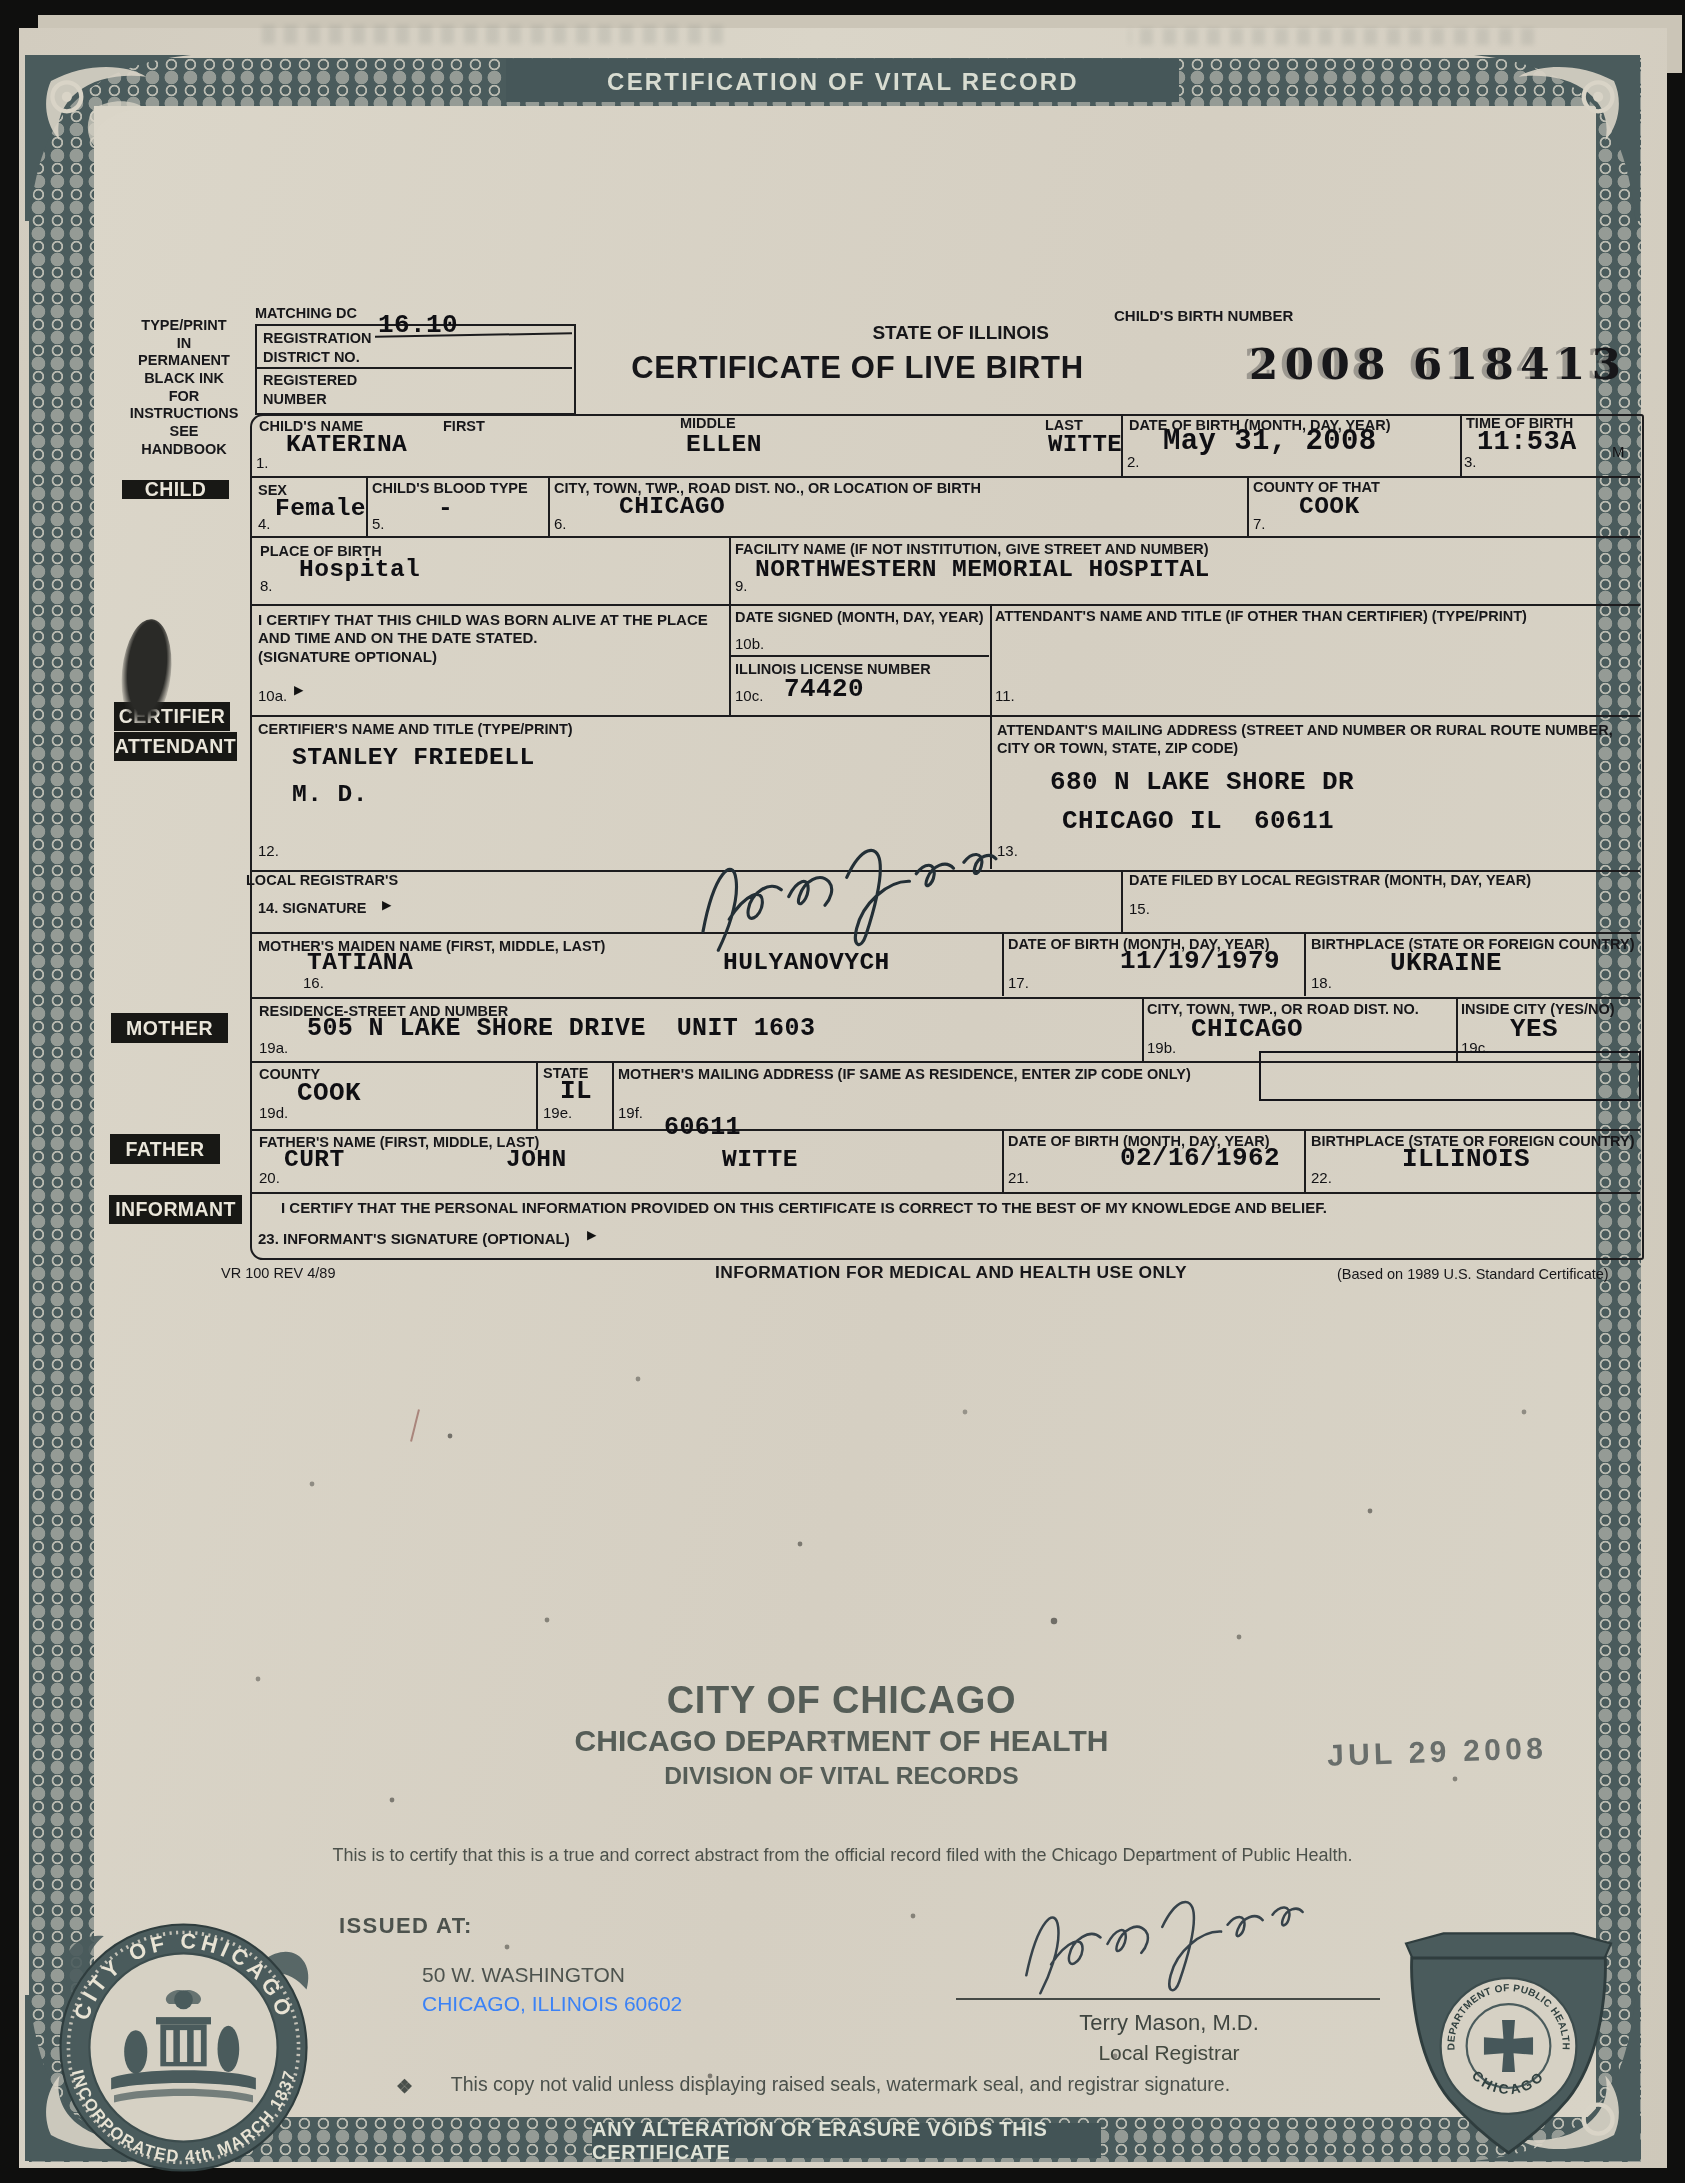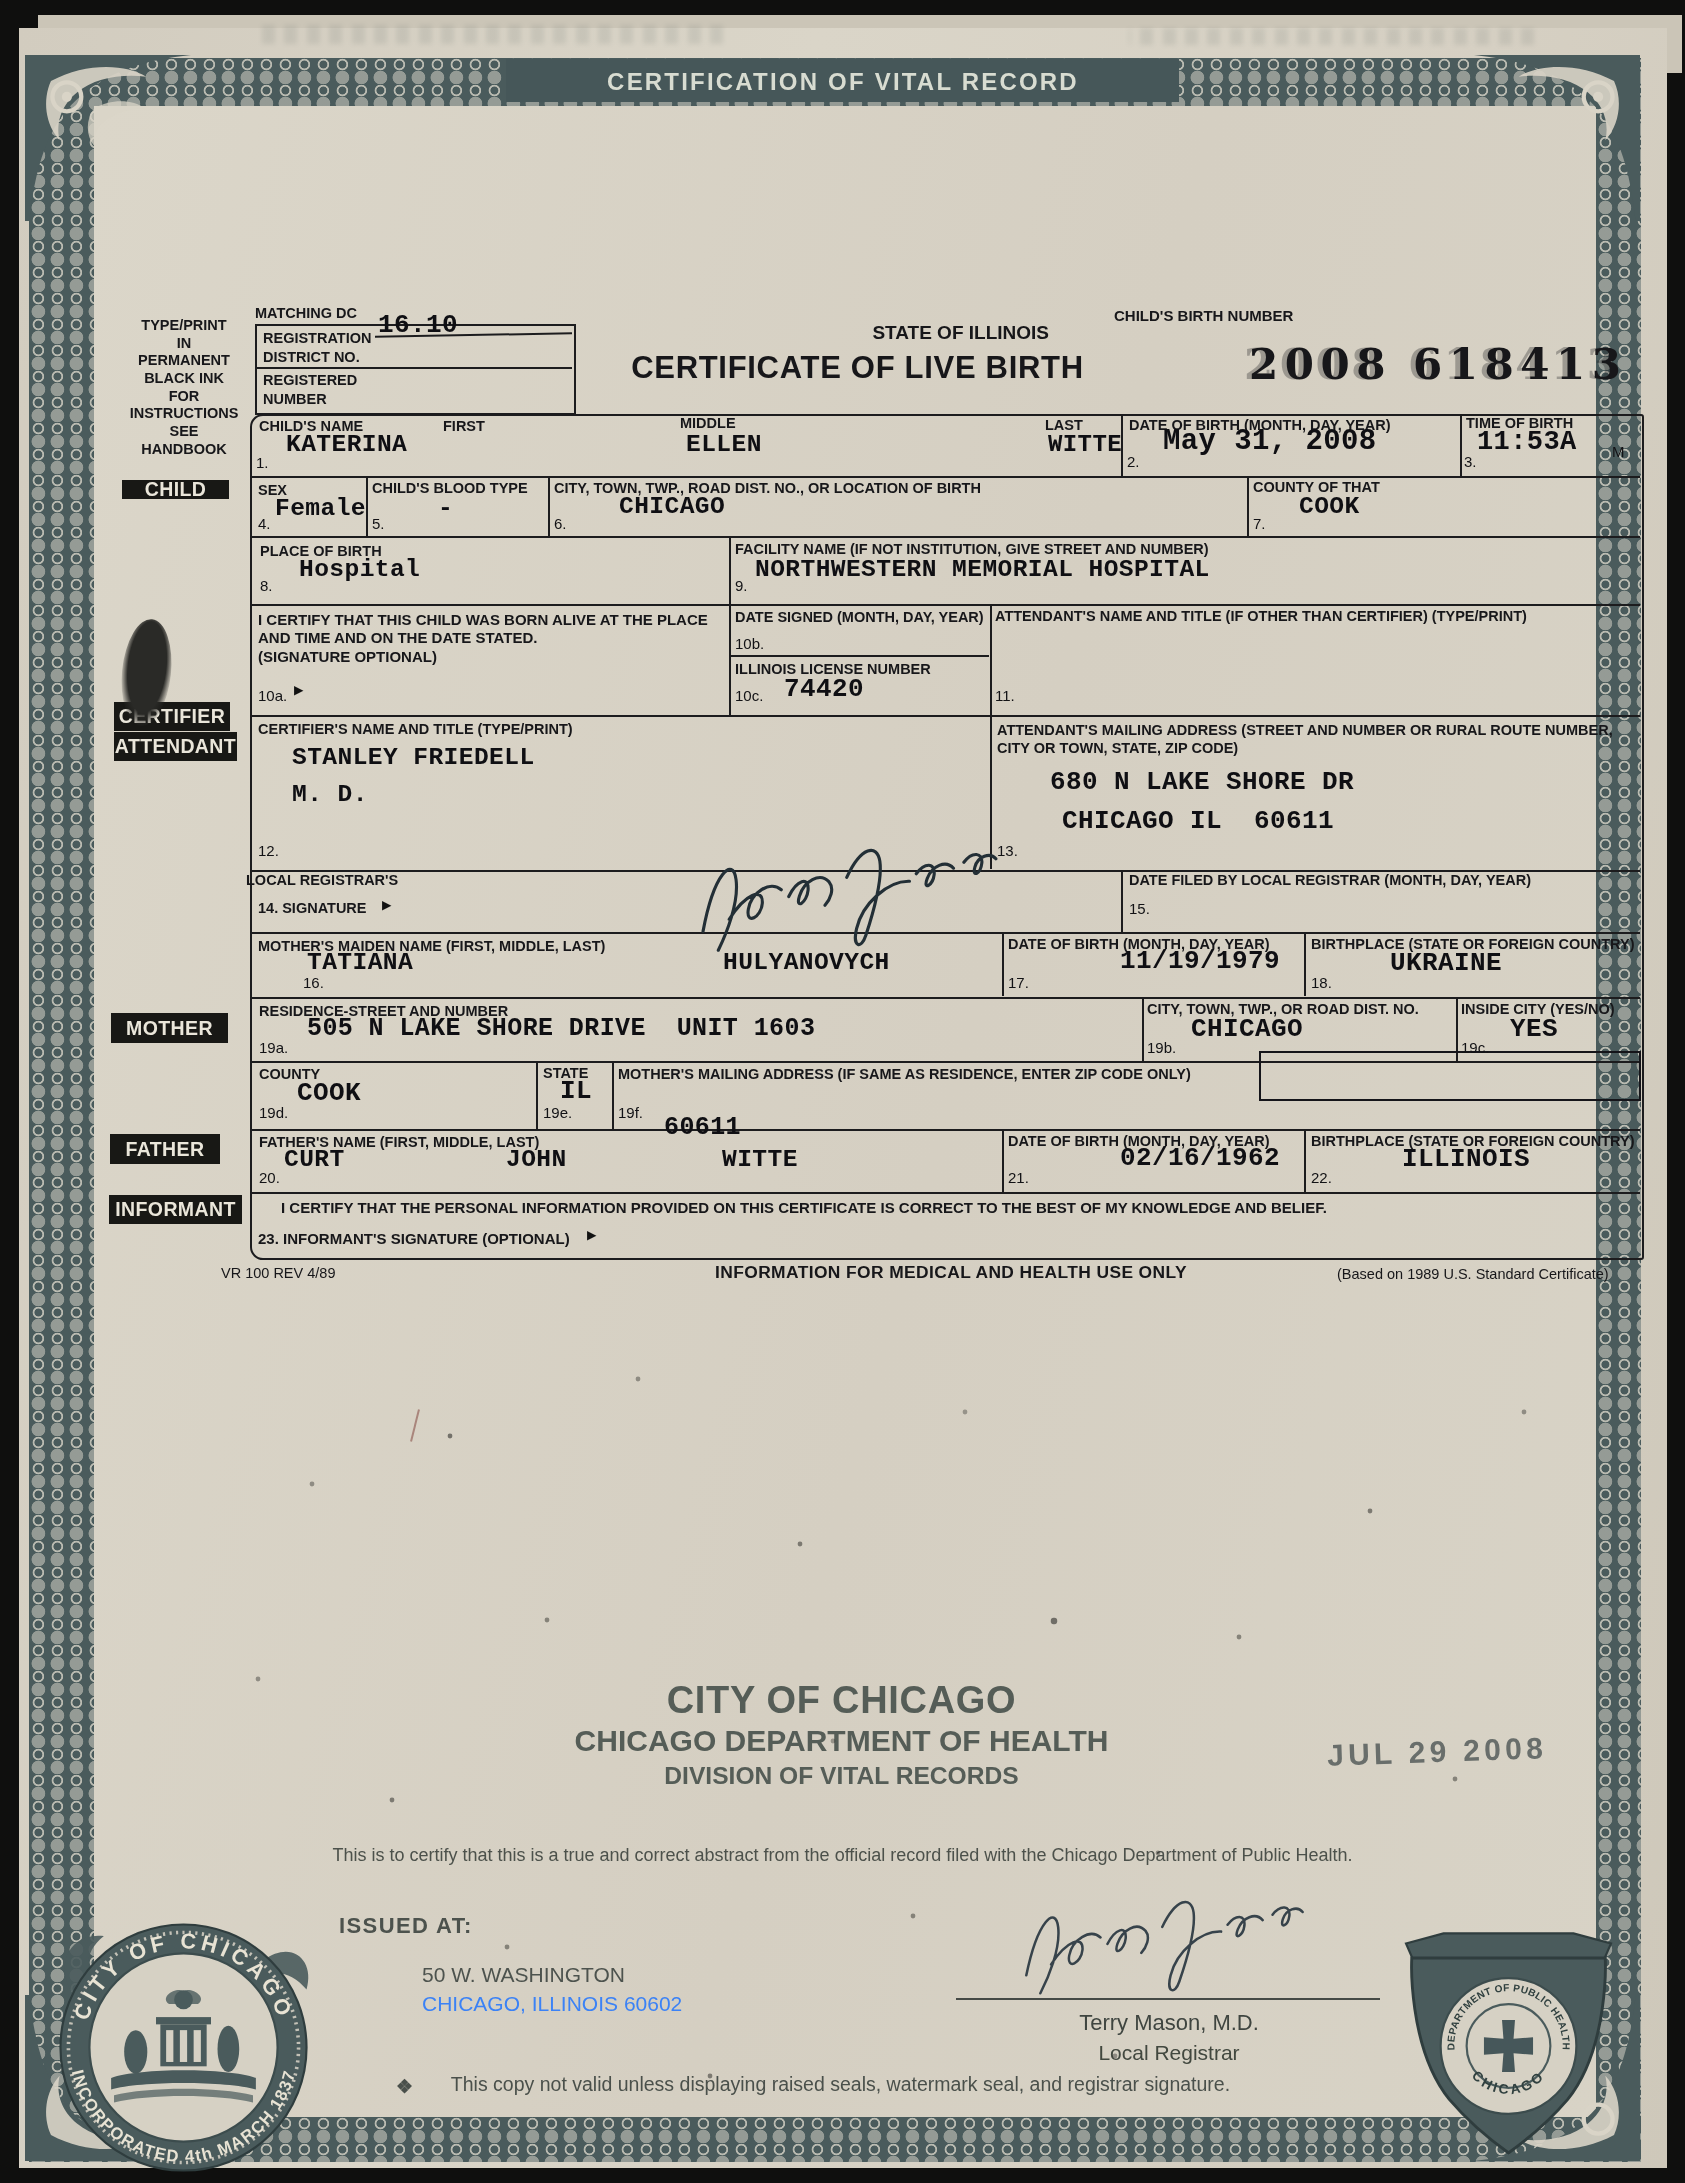--- a/index.html
+++ b/index.html
@@ -307,20 +307,21 @@
   <svg style="position:absolute;left:962px;top:1890px;width:405px;height:109px;transform:rotate(-2deg);" viewBox="0 0 360 130">
     <path d="M14,96 C30,30 52,14 54,40 C56,66 40,100 30,118 M44,84 C64,56 84,50 82,68 C80,84 62,92 66,74 C70,56 92,42 104,54 M112,62 C122,44 136,40 134,56 C132,70 118,78 124,62 C130,46 148,36 158,48 C164,56 158,68 152,74 M178,44 C196,10 214,8 216,28 C218,50 206,84 196,110 C190,126 180,122 186,102 C194,74 224,50 248,52 M256,44 C266,32 278,32 276,46 C274,58 262,64 268,50 C274,36 290,30 298,40 M310,34 C320,22 332,24 330,36 C328,48 318,52 322,40 C326,28 340,24 346,32" fill="none" stroke="#37434b" stroke-width="3" stroke-linecap="round"></path>
   </svg>
   <div class="rule" style="left:956px;top:1998px;width:424px;height:2.2px;background:#454a46;"></div>
   <div class="lbl" style="left:988px;top:2010px;width:362px;text-align:center;font-size:22px;font-weight:400;color:#3f4540;">Terry Mason, M.D.</div>
   <div class="lbl" style="left:1017px;top:2040px;width:304px;text-align:center;font-size:21px;font-weight:400;color:#42483f;">Local Registrar</div>
 
   <div class="lbl" style="left:396px;top:2075px;font-size:19px;color:#4a504b;">❖</div>
   <div class="lbl" style="left:327px;top:2073px;width:1027px;text-align:center;font-size:19.5px;font-weight:400;color:#4a504b;">This copy not valid unless displaying raised seals, watermark seal, and registrar signature.</div>
 
+  <div class="bottom-banner">ANY ALTERATION OR ERASURE VOIDS THIS CERTIFICATE</div>
 
   <svg style="position:absolute;left:46px;top:1910px;width:275px;height:275px;z-index:4;" viewBox="0 0 380 380">
     <path d="M40,120 C10,80 30,30 80,36 C50,60 52,92 80,110 Z" fill="#4a5b5c" opacity=".9"></path>
     <path d="M300,70 C340,40 372,70 360,110 C340,86 316,82 300,94 Z" fill="#4a5b5c" opacity=".9"></path>
     <circle cx="190" cy="190" r="170" fill="#4a5b5c"></circle>
     <circle cx="190" cy="190" r="170" fill="none" stroke="#2f3d3e" stroke-width="3"></circle>
     <circle cx="190" cy="190" r="159" fill="none" stroke="#d9d4c7" stroke-width="5" stroke-dasharray="3 6" opacity=".85"></circle>
     <circle cx="190" cy="190" r="130" fill="#d6d1c4"></circle>
     <circle cx="190" cy="190" r="130" fill="none" stroke="#3c4c4d" stroke-width="3"></circle>
     <g transform="translate(190,190)">

